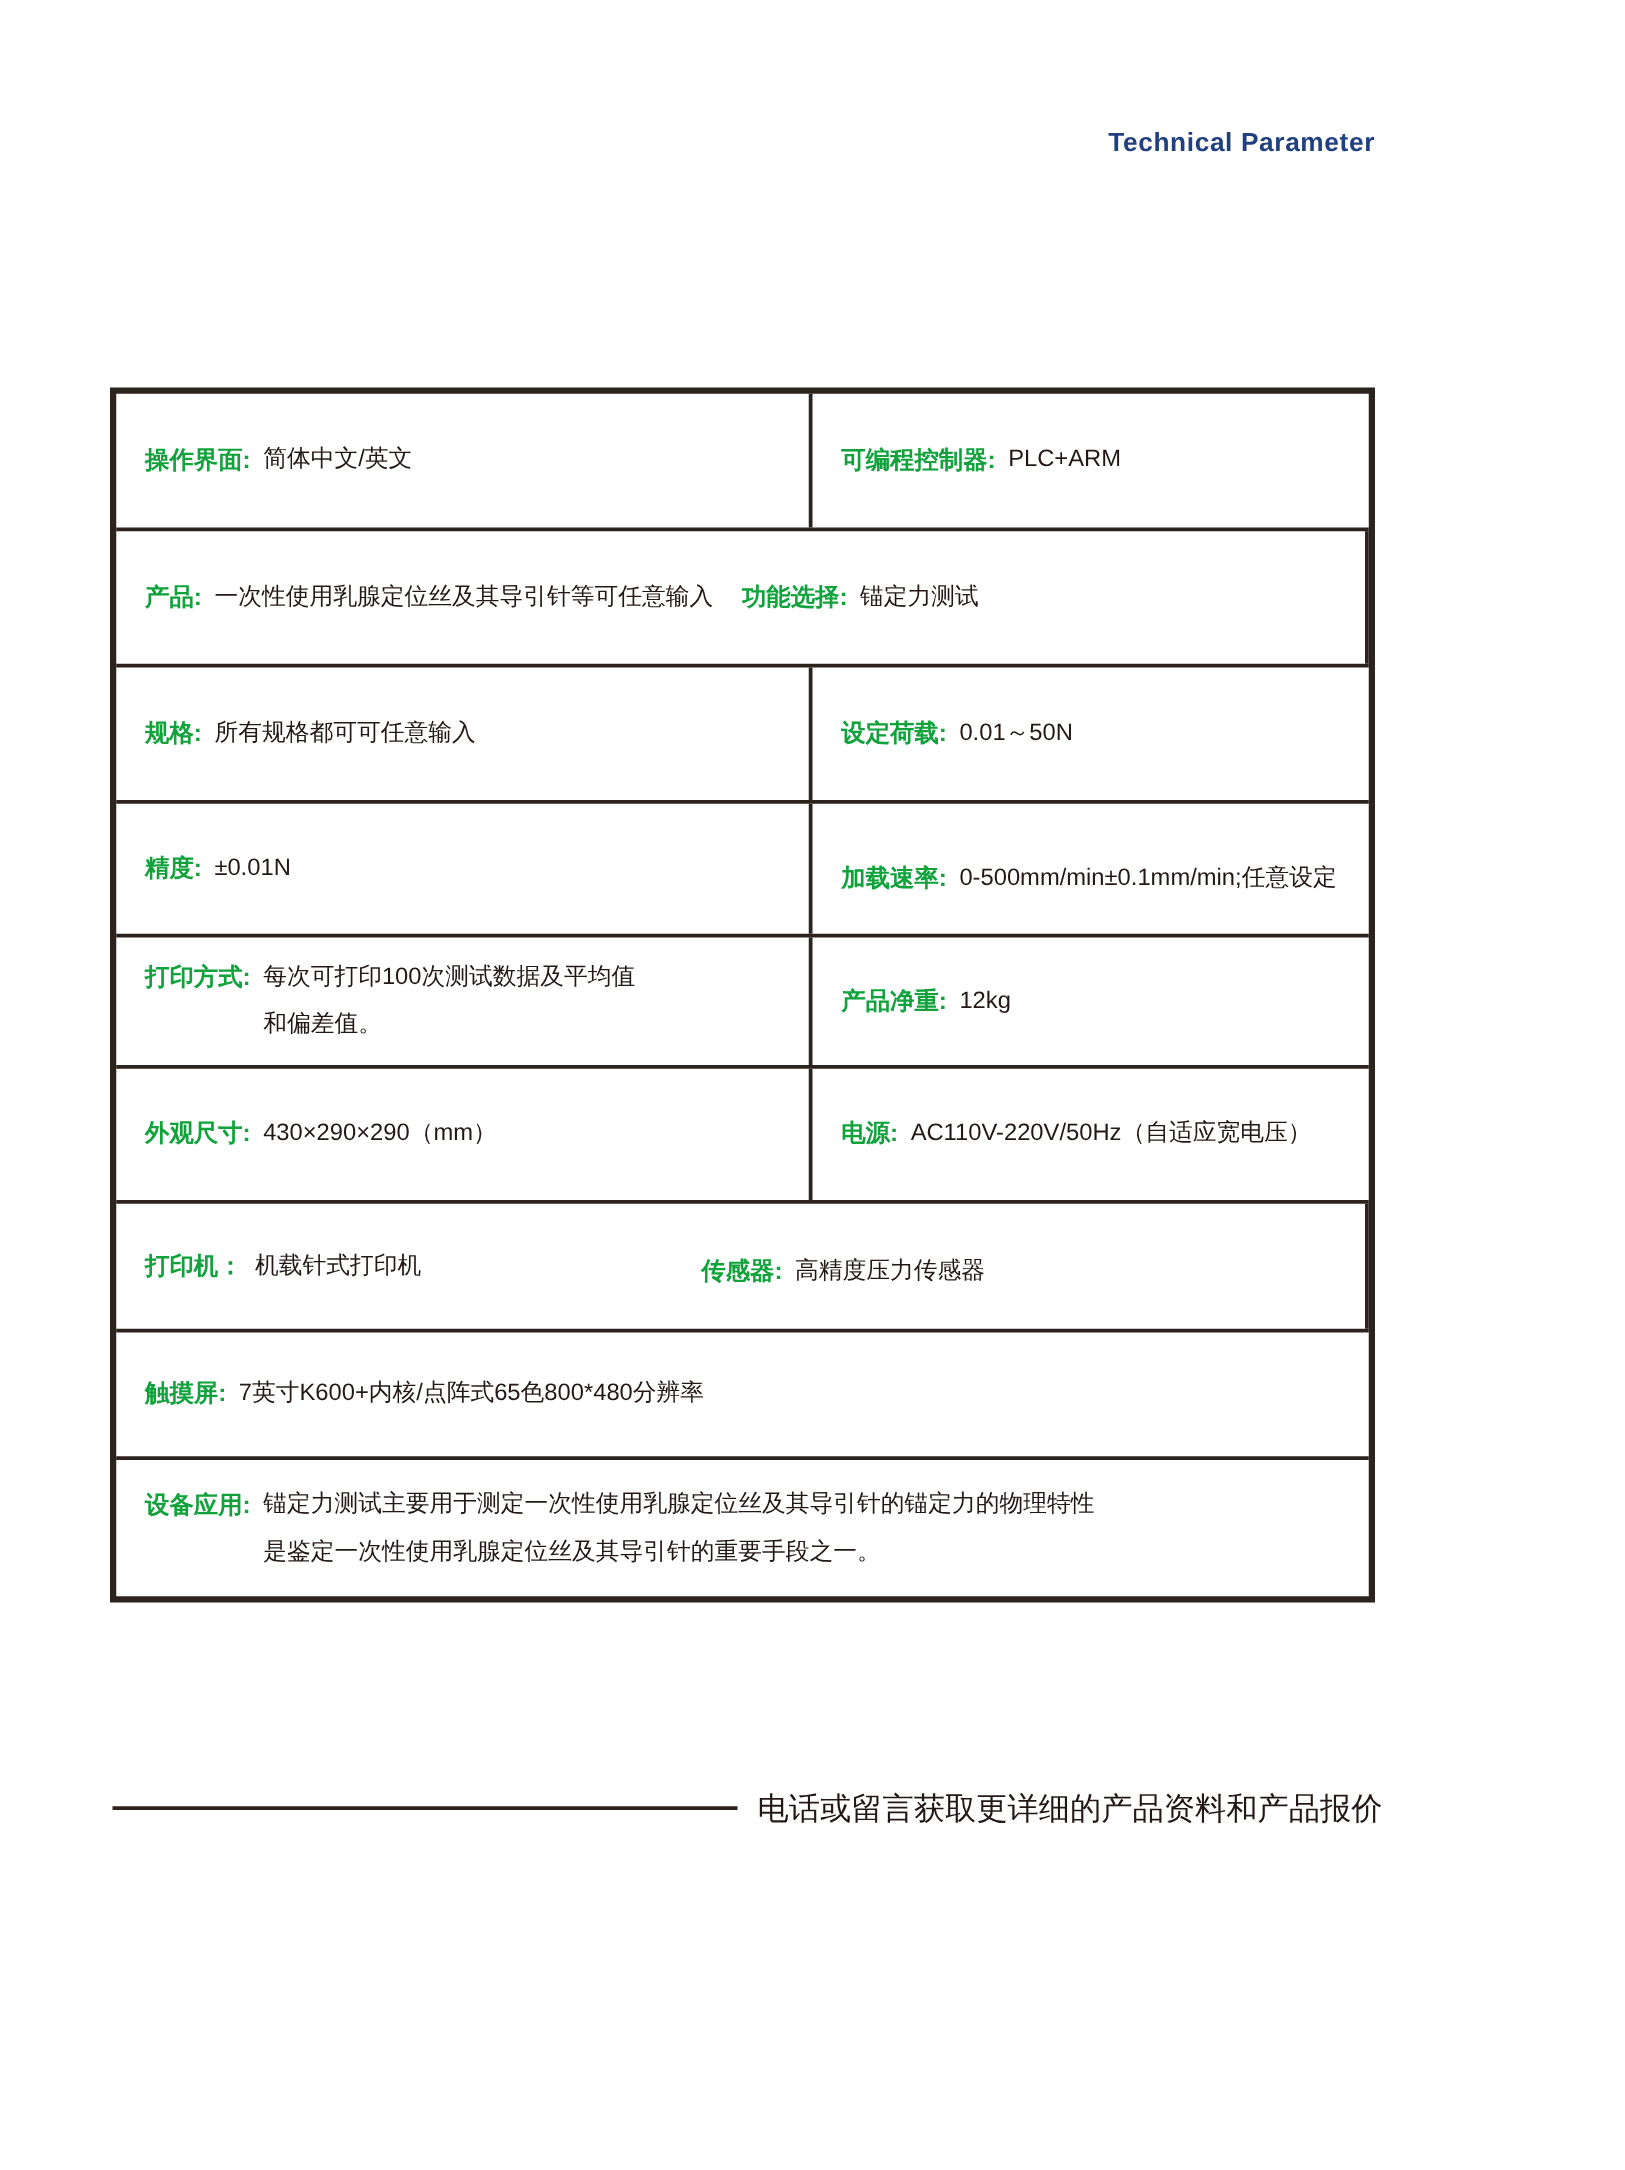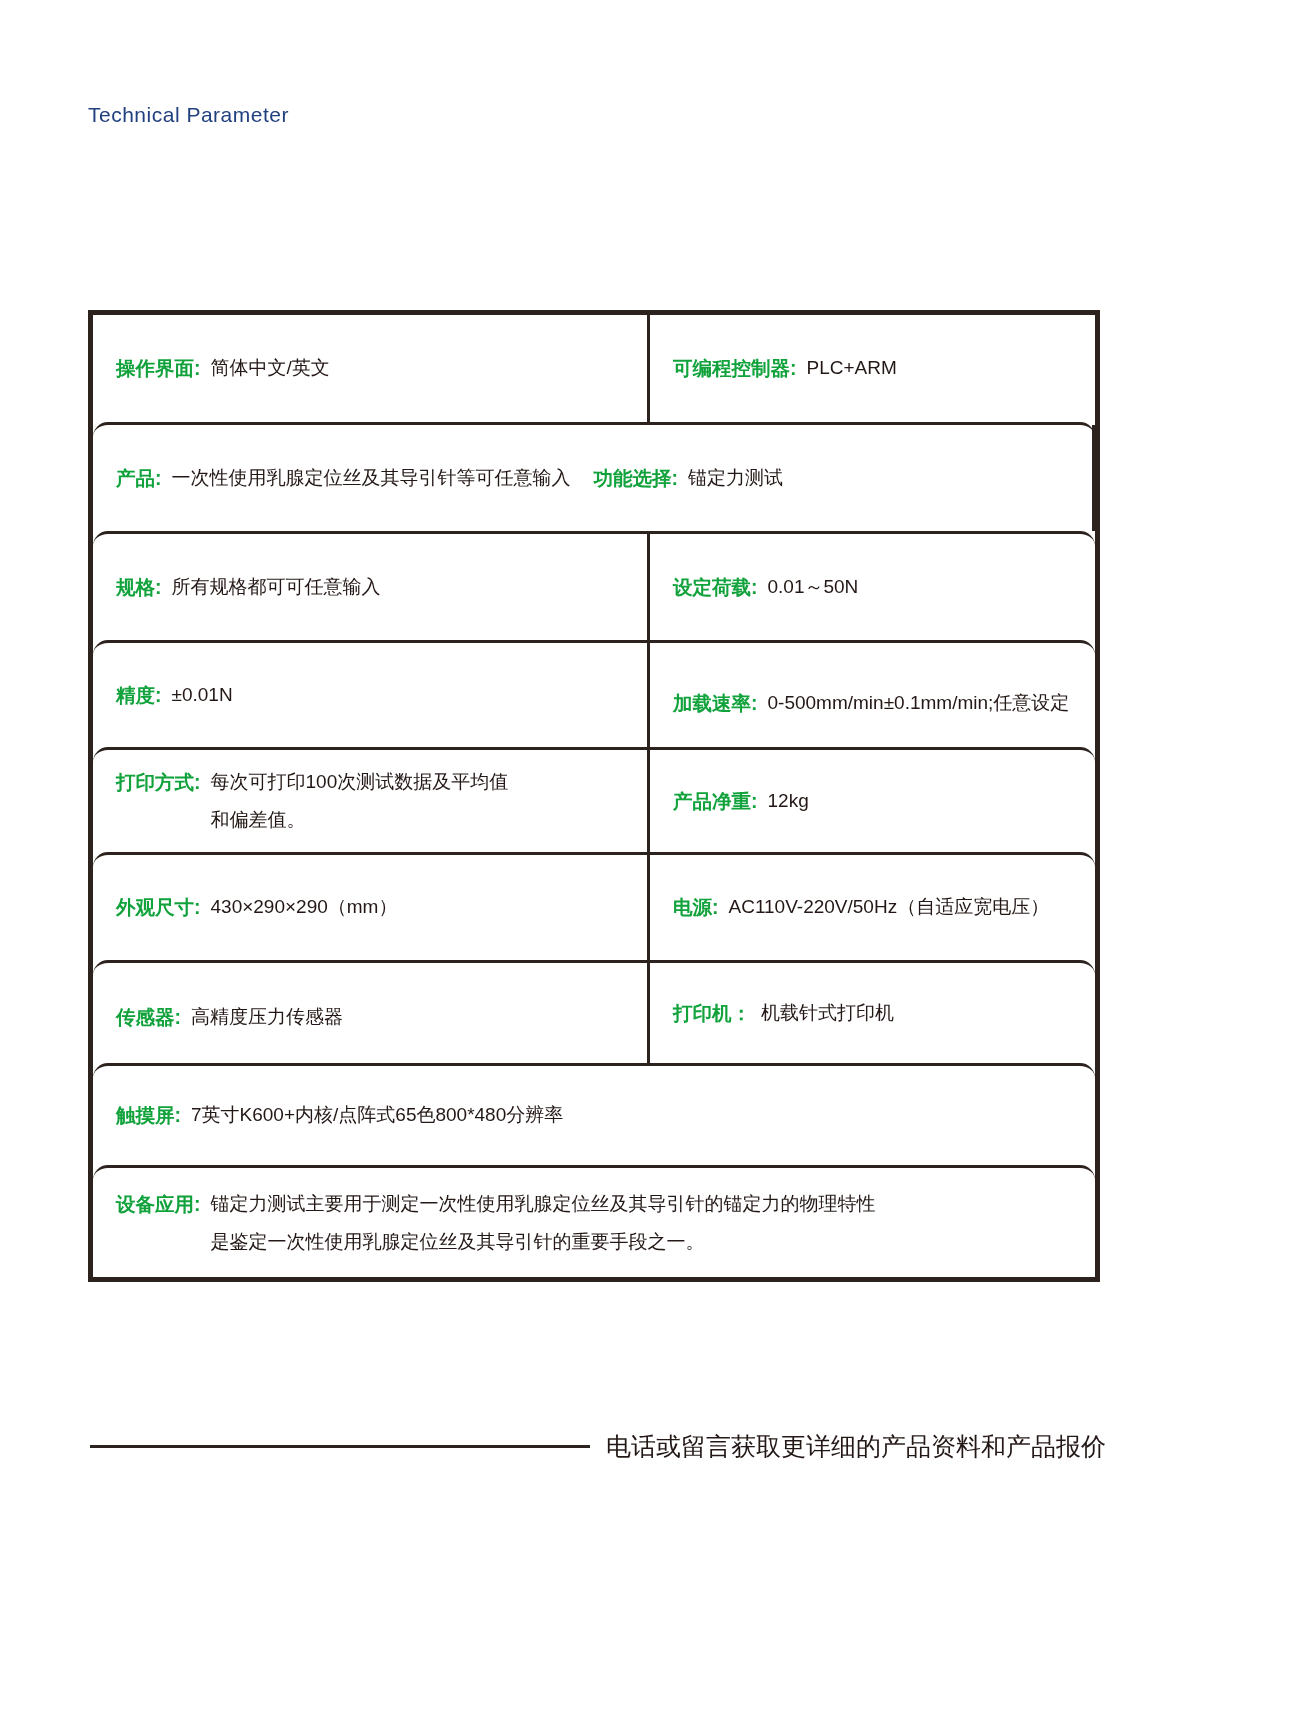--- a/index.html
+++ b/index.html
@@ -11,34 +11,34 @@
   html,body{margin:0;padding:0;background:#fff;}
   .page{
     position:relative;
     width:1300px;height:1736px;
     background:#ffffff;
     font-family:"Liberation Sans", sans-serif;
     overflow:hidden;
   }
   .subtitle{
     position:absolute;top:103px;left:88px;width:1012px;
-    text-align:left;color:var(--blue);
-    font-size:21px;font-weight:normal;letter-spacing:0.5px;
+    text-align:right;color:var(--blue);
+    font-size:21px;font-weight:bold;letter-spacing:0.5px;
   }
   .big-title{
     position:absolute;top:128px;left:88px;width:1012px;
     text-align:center;color:var(--blue);
     font-size:62px;font-weight:bold;letter-spacing:3px;
   }
   .spec-table{
     position:absolute;top:310px;left:88px;width:1012px;
     border:5px solid var(--border);
     box-sizing:border-box;background:#fff;
   }
-  .t-row{display:flex;border-top:3px solid var(--border);border-radius:15px;}
+  .t-row{display:flex;border-top:3px solid var(--border);}
   .t-row:first-child{border-top:none;}
   .cell{
     display:flex;align-items:center;
     padding-left:23px;box-sizing:border-box;
   }
   .cell.left{width:557px;border-right:3px solid var(--border);}
   .cell.right{flex:1;}
   .cell.full{width:100%;}
   .pair{display:flex;align-items:flex-start;}
   .lbl{
@@ -163,30 +163,30 @@
       <div class="cell right">
         <div class="pair">
           <span class="lbl">电源:</span>
           <span class="val">AC110V-220V/50Hz（自适应宽电压）</span>
         </div>
       </div>
     </div>
 
 
     <div class="t-row h7">
+      <div class="cell right">
+        <div class="pair">
+          <span class="lbl">打印机：</span>
+          <span class="val">机载针式打印机</span>
+        </div>
+      </div>
       <div class="cell left">
         <div class="pair nudge-down-sm">
           <span class="lbl">传感器:</span>
           <span class="val">高精度压力传感器</span>
-        </div>
-      </div>
-      <div class="cell right">
-        <div class="pair">
-          <span class="lbl">打印机：</span>
-          <span class="val">机载针式打印机</span>
         </div>
       </div>
     </div>
 
     <div class="t-row h8">
       <div class="cell full">
         <div class="pair">
           <span class="lbl">触摸屏:</span>
           <span class="val">7英寸K600+内核/点阵式65色800*480分辨率</span>
         </div>

